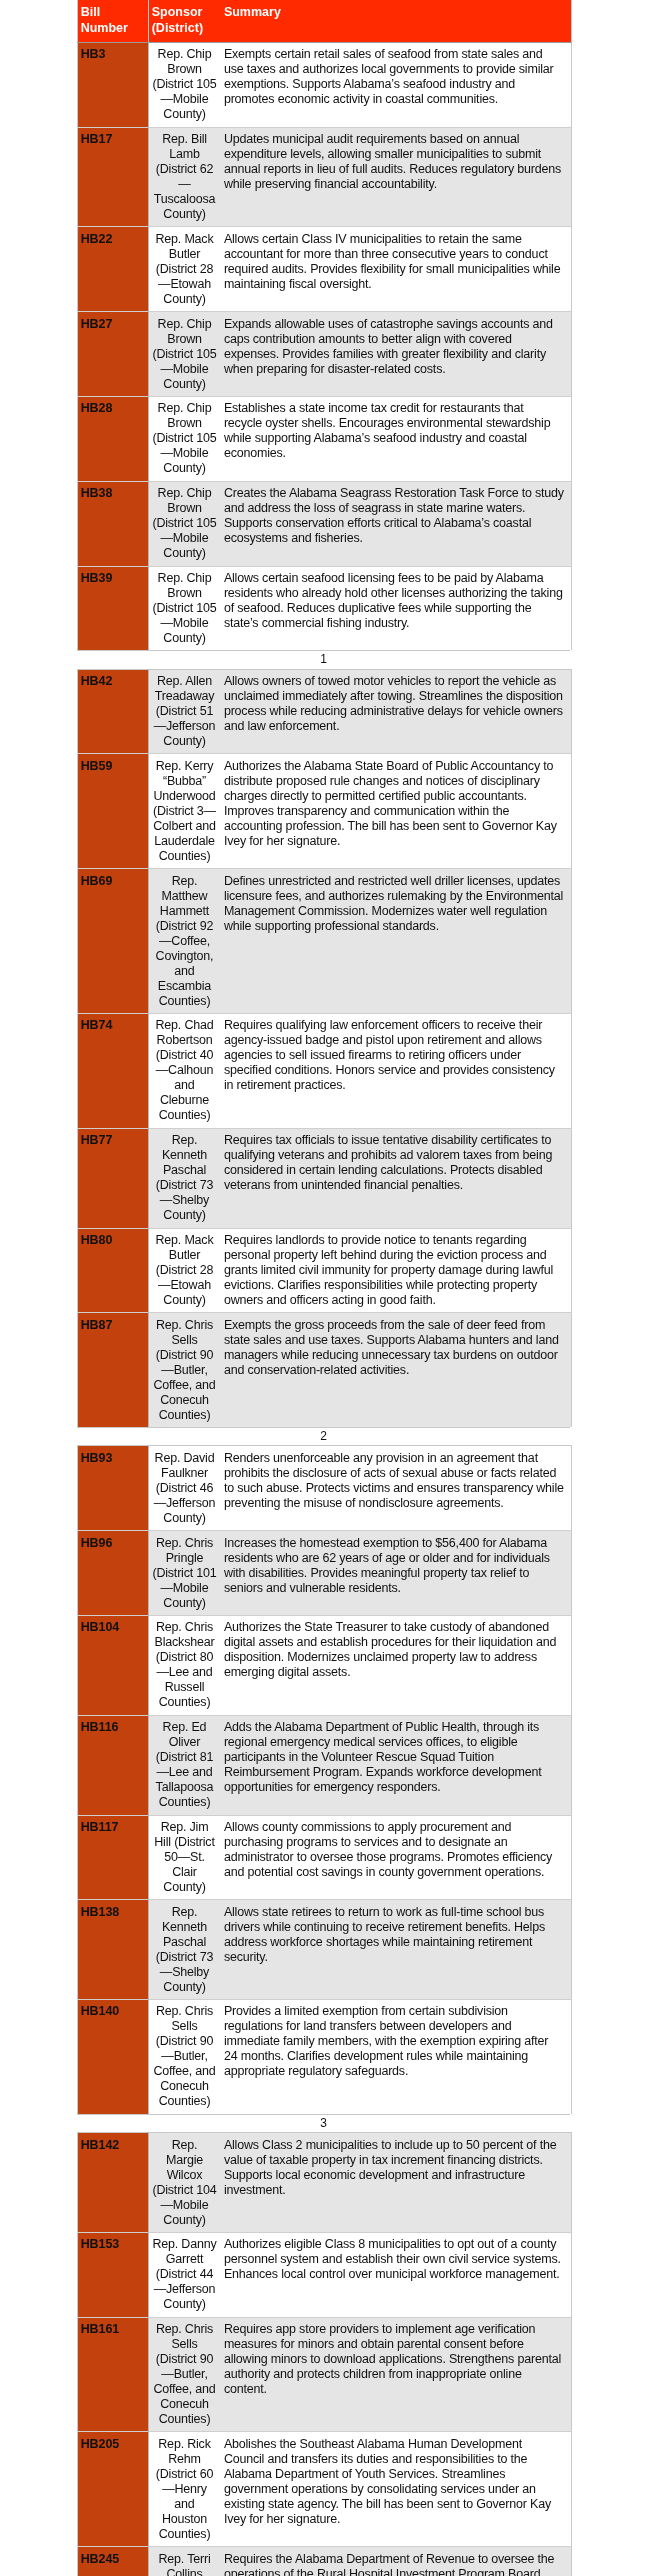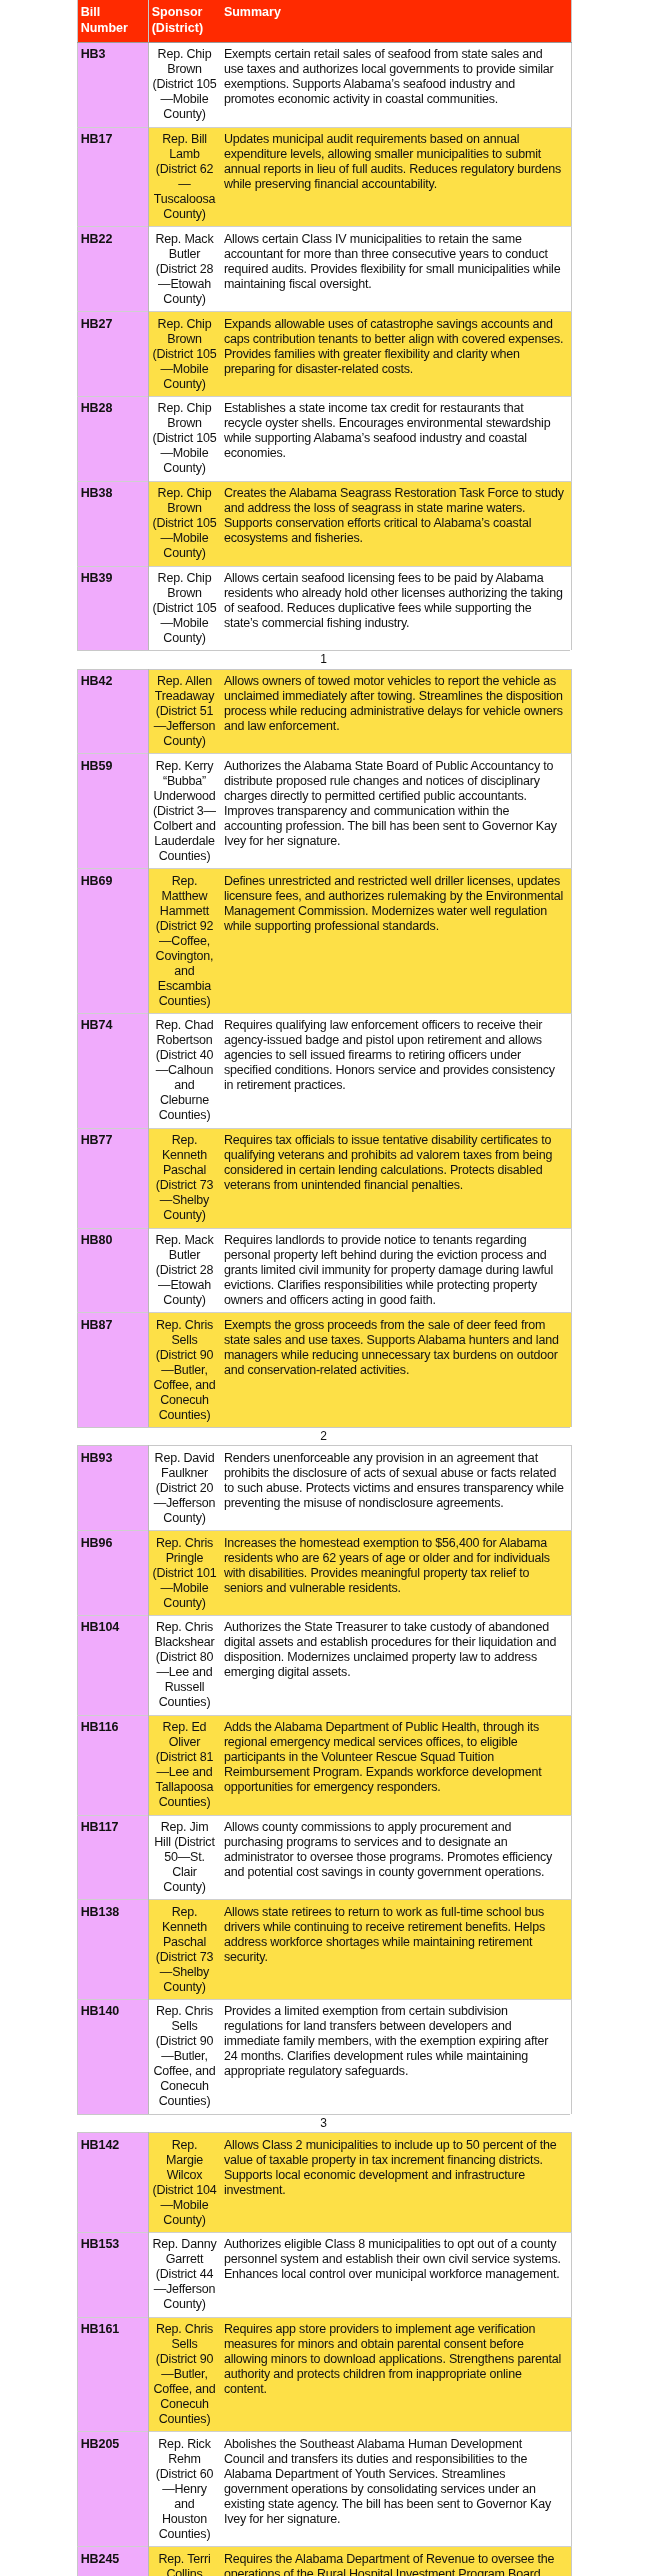--- a/index.html
+++ b/index.html
@@ -33,27 +33,27 @@
     tbody td {
       vertical-align: top;
       font-size: 12.5px;
       line-height: 15px;
       padding: 4.4px 2.7px 4.4px 2.7px;
       border-top: 0.5px solid #cfcfcf;
     }
     tbody tr:first-child td { border-top: none; }
     td.bill {
       font-weight: bold;
-      background: #f0abfc;
+      background: #c2410c;
       border-right: 0.5px solid #b8b8b8;
       letter-spacing: -0.1px;
     }
     td.sponsor { padding-left: 2.7px; padding-right: 2.2px; letter-spacing: -0.2px; text-align: center; }
     td.summary { padding-left: 4.4px; padding-right: 7px; letter-spacing: -0.2px; }
-    tr.alt td.sponsor, tr.alt td.summary { background: #fde047; }
+    tr.alt td.sponsor, tr.alt td.summary { background: #e5e5e5; }
     .page-num {
       text-align: center;
       font-size: 12px;
       line-height: 14px;
       height: 14px;
       padding: 1.1px 0 2.2px 0;
       border-top: 0.5px solid #c8c8c8;
     }
     .page + .page table.bills { border-top: 1.1px solid #c8c8c8; }
   </style>
@@ -88,21 +88,21 @@
     <td class="summary">Updates municipal audit requirements based on annual expenditure levels, allowing smaller municipalities to submit annual reports in lieu of full audits. Reduces regulatory burdens while preserving financial accountability.</td>
   </tr>
           <tr>
     <td class="bill">HB22</td>
     <td class="sponsor">Rep. Mack Butler (District 28—Etowah County)</td>
     <td class="summary">Allows certain Class IV municipalities to retain the same accountant for more than three consecutive years to conduct required audits. Provides flexibility for small municipalities while maintaining fiscal oversight.</td>
   </tr>
           <tr class="alt">
     <td class="bill">HB27</td>
     <td class="sponsor">Rep. Chip Brown (District 105—Mobile County)</td>
-    <td class="summary">Expands allowable uses of catastrophe savings accounts and caps contribution tenants to better align with covered expenses. Provides families with greater flexibility and clarity when preparing for disaster-related costs.</td>
+    <td class="summary">Expands allowable uses of catastrophe savings accounts and caps contribution amounts to better align with covered expenses. Provides families with greater flexibility and clarity when preparing for disaster-related costs.</td>
   </tr>
           <tr>
     <td class="bill">HB28</td>
     <td class="sponsor">Rep. Chip Brown (District 105—Mobile County)</td>
     <td class="summary">Establishes a state income tax credit for restaurants that recycle oyster shells. Encourages environmental stewardship while supporting Alabama’s seafood industry and coastal economies.</td>
   </tr>
           <tr class="alt">
     <td class="bill">HB38</td>
     <td class="sponsor">Rep. Chip Brown (District 105—Mobile County)</td>
     <td class="summary">Creates the Alabama Seagrass Restoration Task Force to study and address the loss of seagrass in state marine waters. Supports conservation efforts critical to Alabama’s coastal ecosystems and fisheries.</td>
@@ -168,21 +168,21 @@
   <div class="page">
     <table class="bills">
       <colgroup>
           <col class="c-bill">
           <col class="c-sponsor">
           <col class="c-summary">
         </colgroup>
       <tbody>
           <tr>
     <td class="bill">HB93</td>
-    <td class="sponsor">Rep. David Faulkner (District 20—Jefferson County)</td>
+    <td class="sponsor">Rep. David Faulkner (District 46—Jefferson County)</td>
     <td class="summary">Renders unenforceable any provision in an agreement that prohibits the disclosure of acts of sexual abuse or facts related to such abuse. Protects victims and ensures transparency while preventing the misuse of nondisclosure agreements.</td>
   </tr>
           <tr class="alt">
     <td class="bill">HB96</td>
     <td class="sponsor">Rep. Chris Pringle (District 101—Mobile County)</td>
     <td class="summary">Increases the homestead exemption to $56,400 for Alabama residents who are 62 years of age or older and for individuals with disabilities. Provides meaningful property tax relief to seniors and vulnerable residents.</td>
   </tr>
           <tr>
     <td class="bill">HB104</td>
     <td class="sponsor">Rep. Chris Blackshear (District 80—Lee and Russell Counties)</td>

